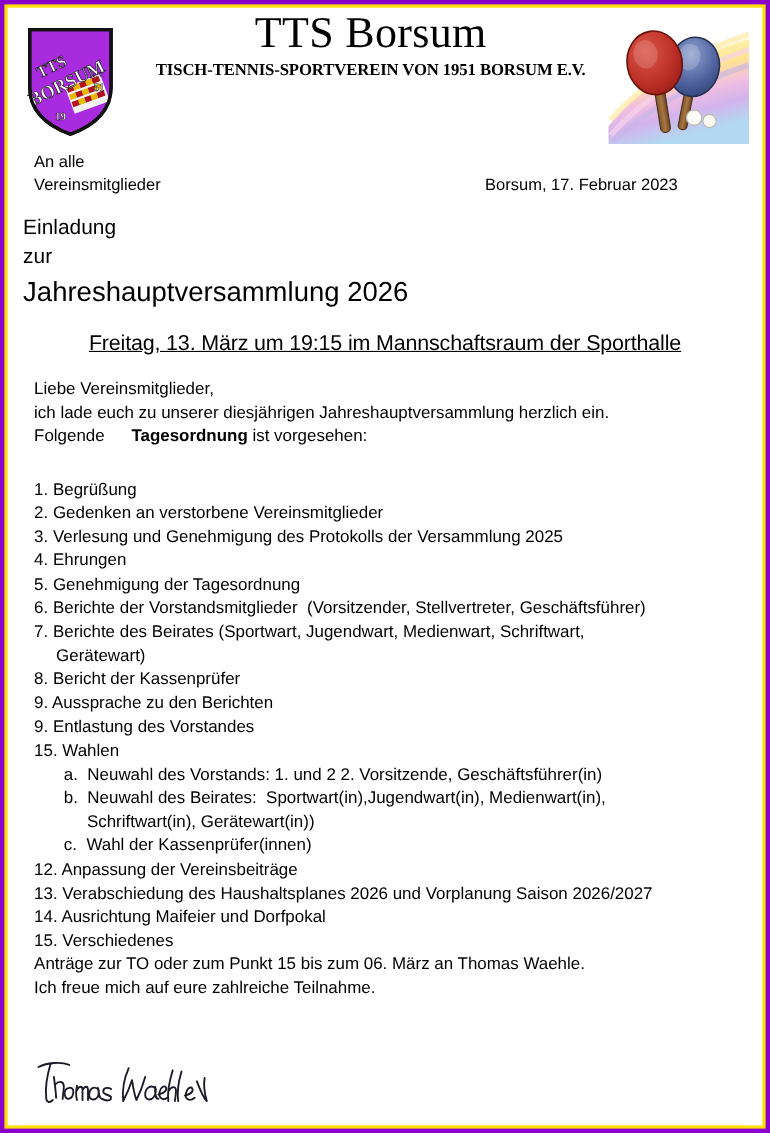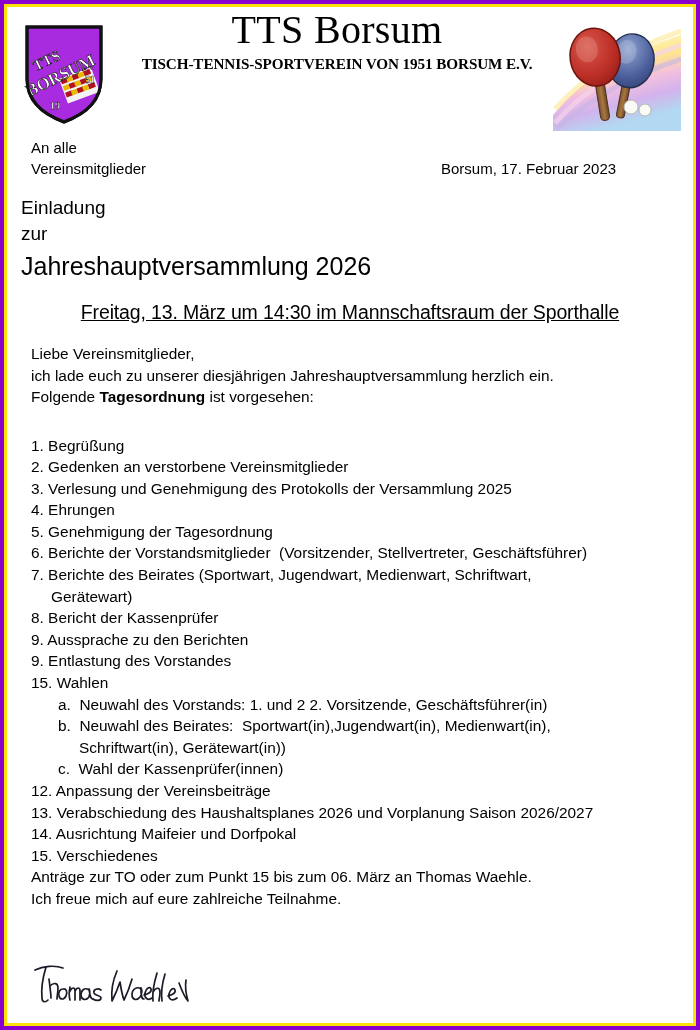--- a/index.html
+++ b/index.html
@@ -134,21 +134,21 @@
     white-space: nowrap;
     letter-spacing: -0.15px;
   }
 
   .intro {
     margin-top: 18px;
     padding-left: 10px;
     font-size: 15.4px;
     line-height: 21.5px;
   }
-  .intro b { font-weight: bold; }
+  .intro b { font-weight: bold; margin-left: 20px; }
 
   .agenda {
     margin-top: 27px;
     padding-left: 10px;
     font-size: 15.4px;
     line-height: 21.6px;
   }
   .agenda-item { white-space: pre-wrap; }
   .agenda-item.sub { padding-left: 27px; }
   .agenda-wrap { padding-left: 20px; }
@@ -292,21 +292,21 @@
       </div>
       <div class="addr-right">Borsum, 17. Februar 2023</div>
     </div>
 
     <div class="invite-block">
       <div class="invite-line1">Einladung</div>
       <div class="invite-line2">zur</div>
       <div class="meeting-title">Jahreshauptversammlung 2026</div>
     </div>
 
-    <div class="when-line">Freitag, 13. März um 14:30 im Mannschaftsraum der Sporthalle</div>
+    <div class="when-line">Freitag, 13. März um 19:15 im Mannschaftsraum der Sporthalle</div>
 
     <div class="intro">
       <div>Liebe Vereinsmitglieder,</div>
       <div>ich lade euch zu unserer diesjährigen Jahreshauptversammlung herzlich ein.</div>
       <div><span>Folgende </span><b>Tagesordnung</b><span> ist vorgesehen:</span></div>
     </div>
 
     <div class="agenda" id="agenda-list">
             <div class="agenda-item">1. Begrüßung</div>
             <div class="agenda-item">2. Gedenken an verstorbene Vereinsmitglieder</div>

